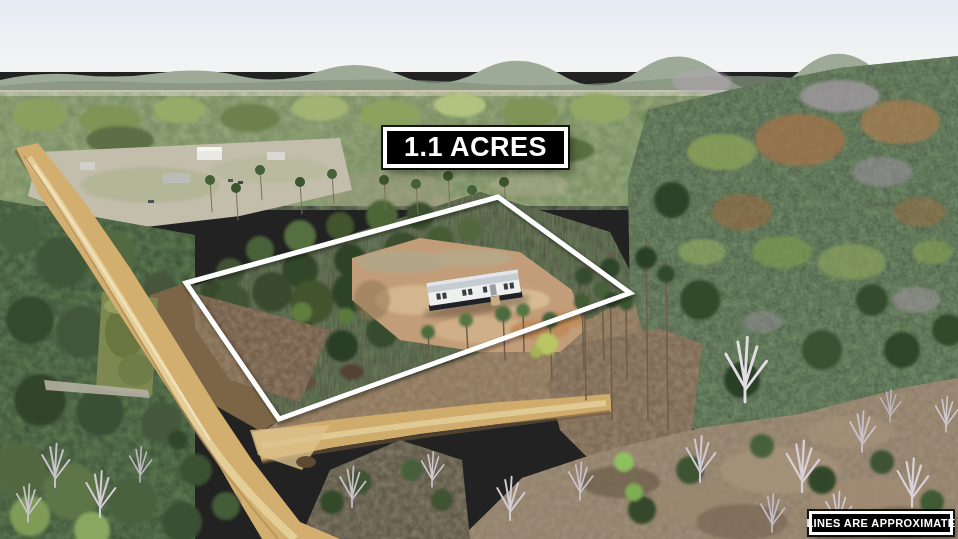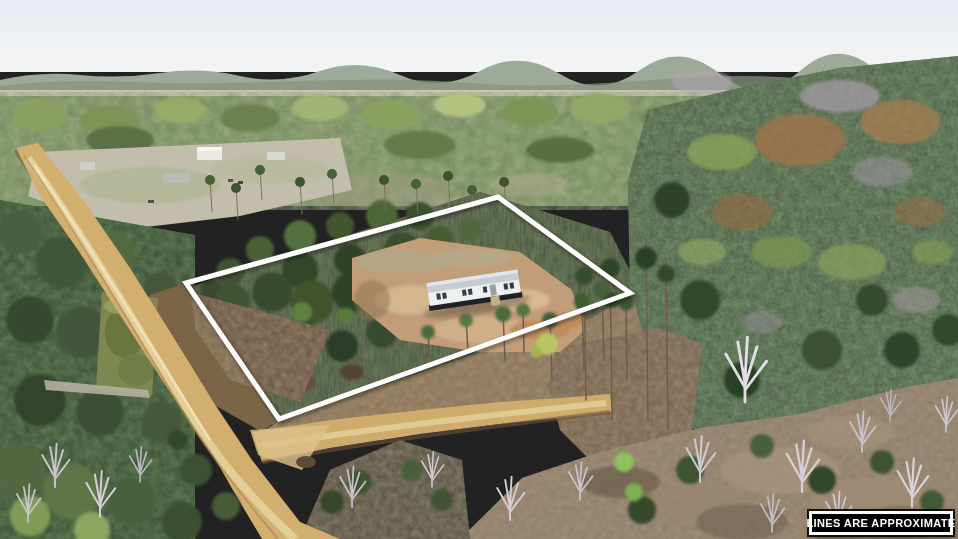--- a/index.html
+++ b/index.html
@@ -398,15 +398,16 @@
       <use href="#bare" transform="translate(580,500) scale(1.4)" stroke="#c9c2cc"></use>
     </g>
   </g>
 
   <g>
     <polygon points="186,283 498,197 630,293 279,419" fill="none" stroke="#000" stroke-width="7.5" opacity=".3" filter="url(#soft)" transform="translate(1.5,2)"></polygon>
     <polygon points="186,283 498,197 630,293 279,419" fill="none" stroke="#ffffff" stroke-width="5" stroke-linejoin="miter"></polygon>
   </g>
 </svg>
 
+<div id="acreage-label" class="overlay-label">1.1 ACRES</div>
 <div id="disclaimer-label" class="overlay-label">LINES ARE APPROXIMATE</div>
 
 </div>
 
 </body></html>

